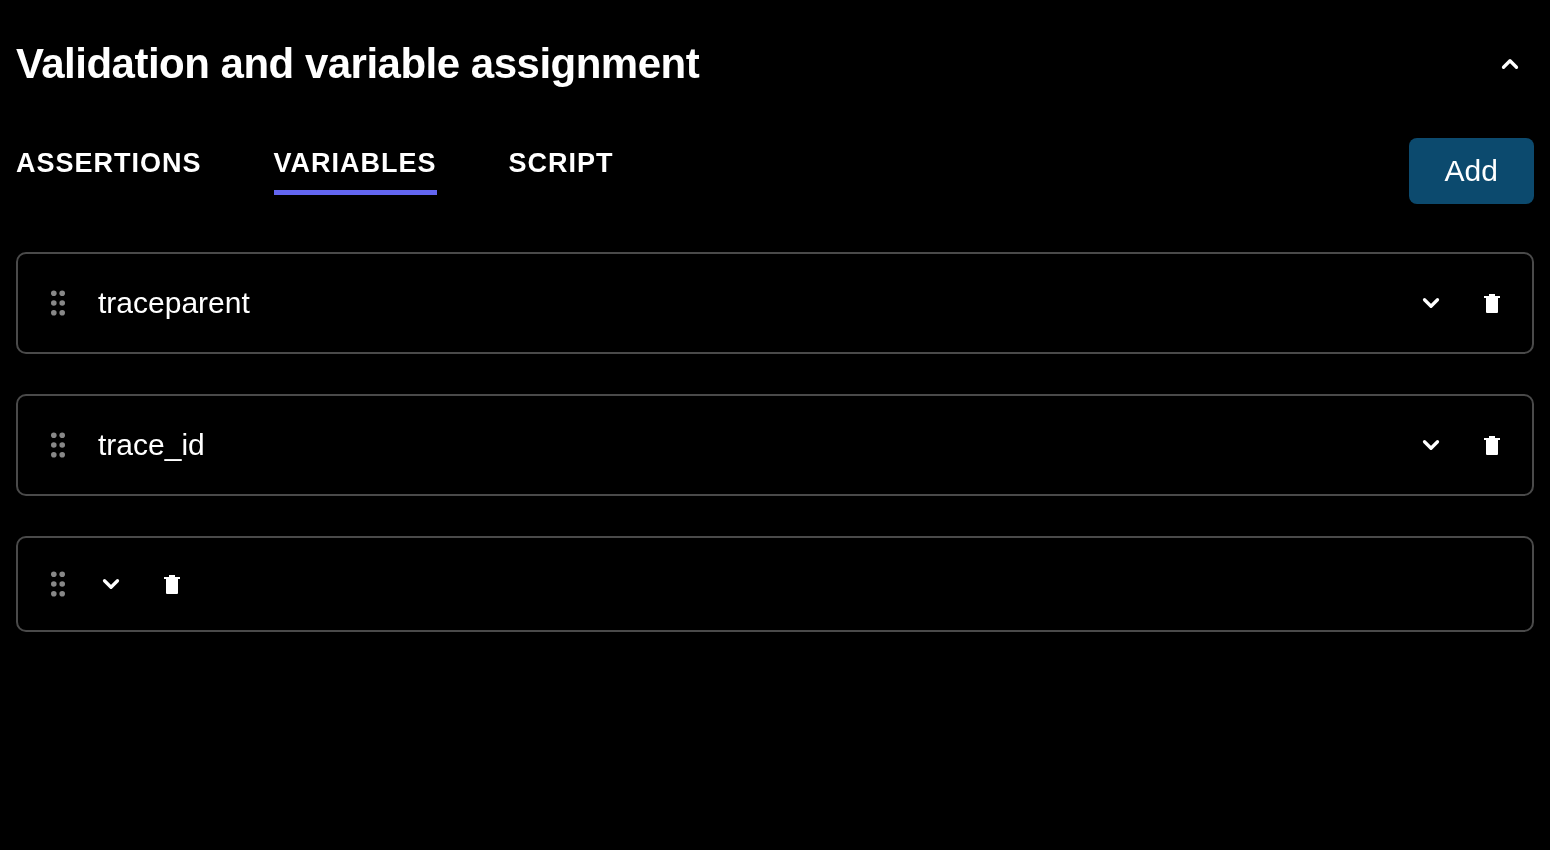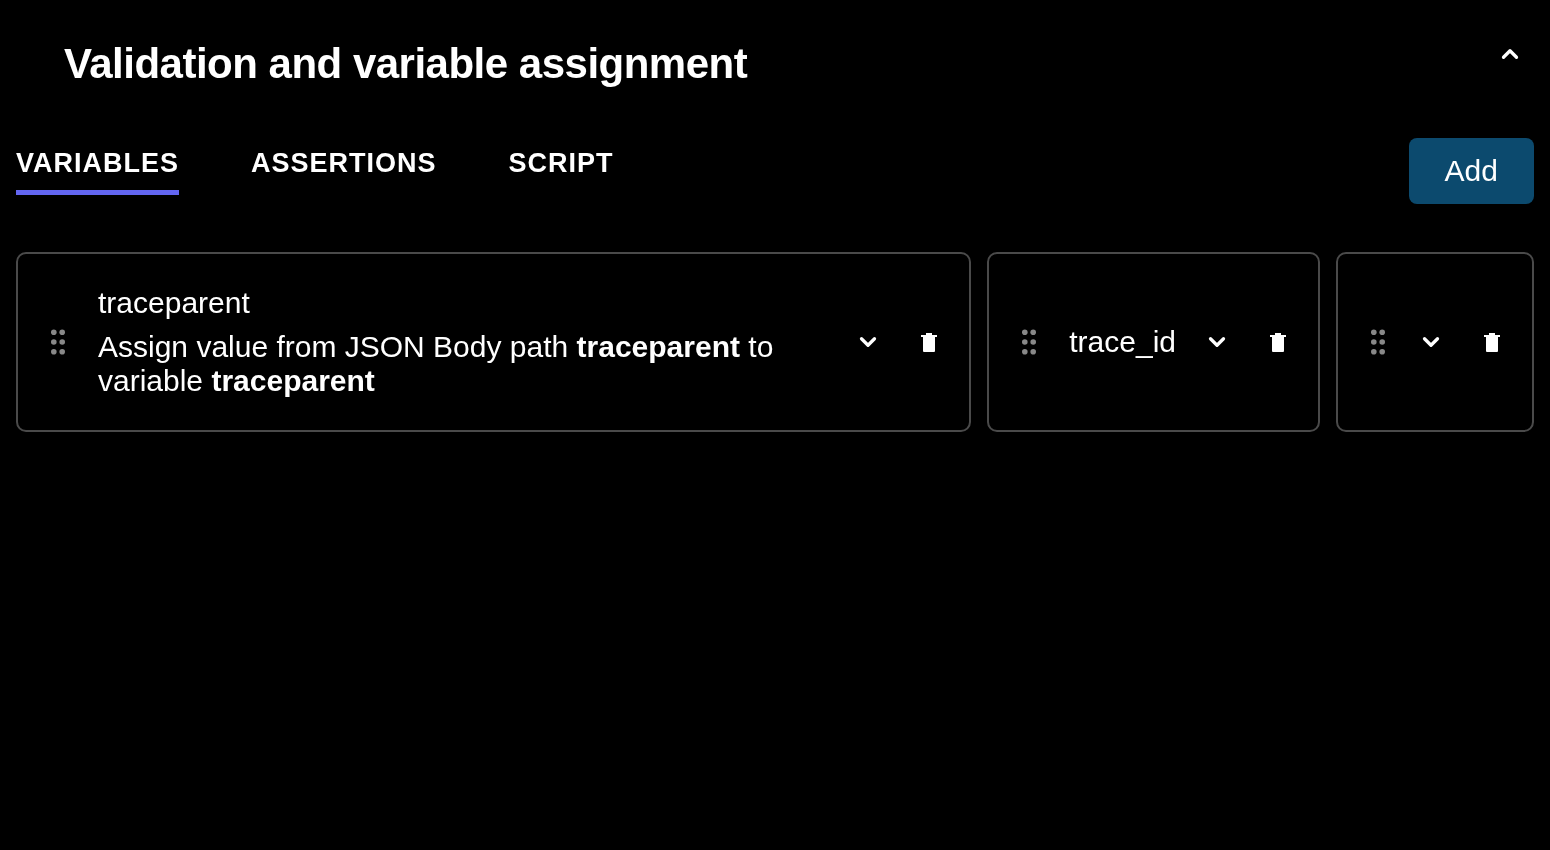--- a/index.html
+++ b/index.html
@@ -11,23 +11,22 @@
     background: #000;
     color: #fff;
     font-family: -apple-system, BlinkMacSystemFont, "Segoe UI", Helvetica, Arial, sans-serif;
     width: 1550px;
     height: 850px;
     padding: 40px 16px 16px 16px;
   }
   .header {
     display: flex;
     justify-content: space-between;
-    align-items: flex-start;
+    align-items: center;
     margin-bottom: 50px;
-    margin-left: 48px;
   }
   .header-title {
     font-size: 42px;
     font-weight: 700;
     letter-spacing: -0.5px;
   }
   .collapse-icon {
     width: 28px;
     height: 28px;
     display: flex;
@@ -71,22 +70,22 @@
     border: none;
     border-radius: 8px;
     font-size: 30px;
     font-weight: 400;
     padding: 16px 36px;
     cursor: pointer;
     box-shadow: 0 4px 10px rgba(0,0,0,0.5);
   }
   .variable-list {
     display: flex;
-    flex-direction: row;
-    gap: 16px;
+    flex-direction: column;
+    gap: 40px;
   }
   .variable-card {
     border: 2px solid #4a4a4a;
     border-radius: 10px;
     padding: 32px 28px;
     display: flex;
     align-items: center;
     gap: 28px;
   }
   .drag-handle {
@@ -135,45 +134,42 @@
   <h1 class="header-title">Validation and variable assignment</h1>
   <div class="collapse-icon">
     <svg width="26" height="26" viewBox="0 0 24 24" fill="none" stroke="#fff" stroke-width="3" stroke-linecap="round" stroke-linejoin="round">
         <polyline points="18 15 12 9 6 15"></polyline>
       </svg>
   </div>
 </div>
 
 <div class="tabs-row">
   <div class="tabs">
+    <div class="tab">ASSERTIONS</div>
     <div class="tab active">VARIABLES</div>
-    <div class="tab">ASSERTIONS</div>
     <div class="tab">SCRIPT</div>
   </div>
   <button class="add-btn">Add</button>
 </div>
 
 <div class="variable-list">
 
   <div class="variable-card">
     <div class="drag-handle">
       <svg width="18" height="28" viewBox="0 0 12 20" fill="#888">
           <circle cx="3" cy="3" r="2"></circle>
           <circle cx="9" cy="3" r="2"></circle>
           <circle cx="3" cy="10" r="2"></circle>
           <circle cx="9" cy="10" r="2"></circle>
           <circle cx="3" cy="17" r="2"></circle>
           <circle cx="9" cy="17" r="2"></circle>
         </svg>
     </div>
     <div class="variable-content">
       <div class="variable-name">traceparent</div>
-      <div class="variable-desc">
-        <span>Assign value from JSON Body path </span><span class="bold">traceparent</span><span> to variable </span><span class="bold">traceparent</span>
-      </div>
     </div>
     <div class="card-actions">
       <div class="expand-icon">
         <svg width="26" height="26" viewBox="0 0 24 24" fill="none" stroke="#fff" stroke-width="3" stroke-linecap="round" stroke-linejoin="round">
             <polyline points="6 9 12 15 18 9"></polyline>
           </svg>
       </div>
       <div class="trash-icon">
         <svg width="24" height="28" viewBox="0 0 24 24" fill="#fff">
             <path d="M6 7h12v14a1 1 0 0 1-1 1H7a1 1 0 0 1-1-1V7z"></path>

